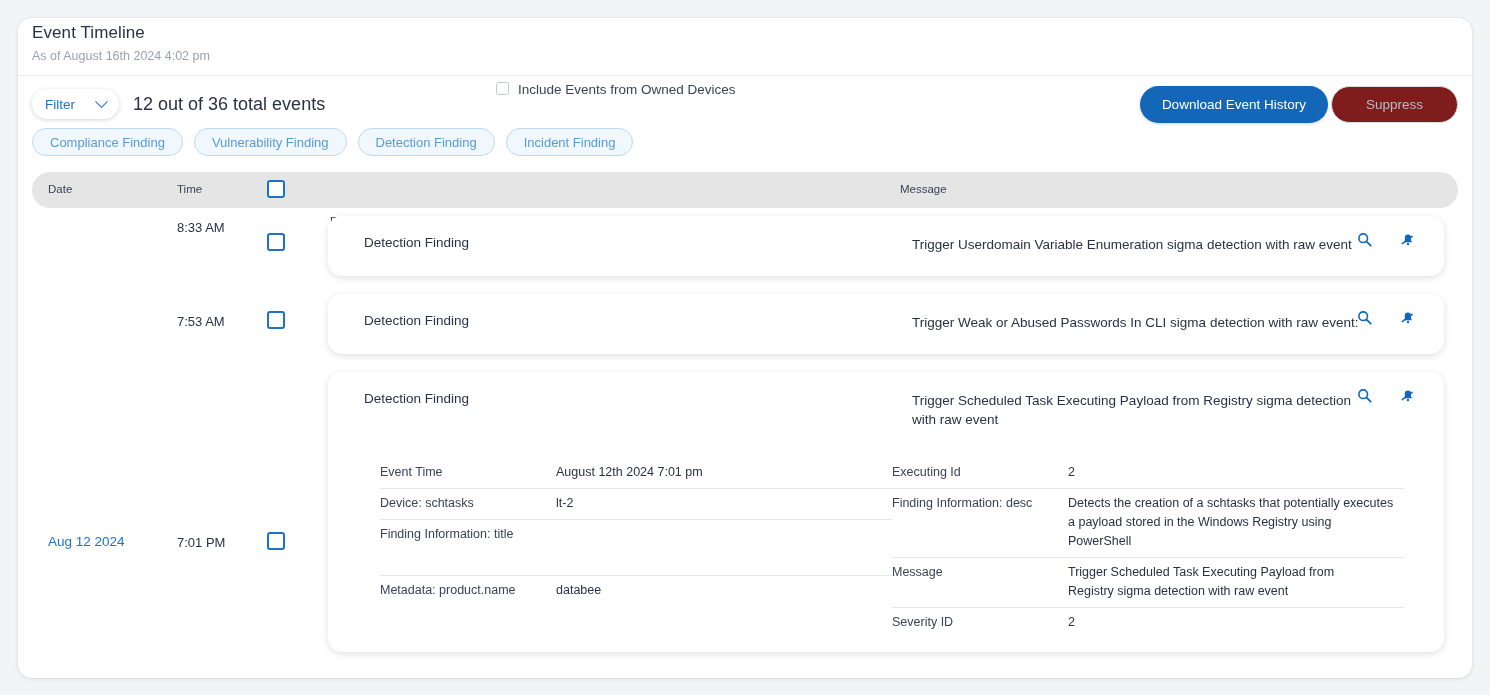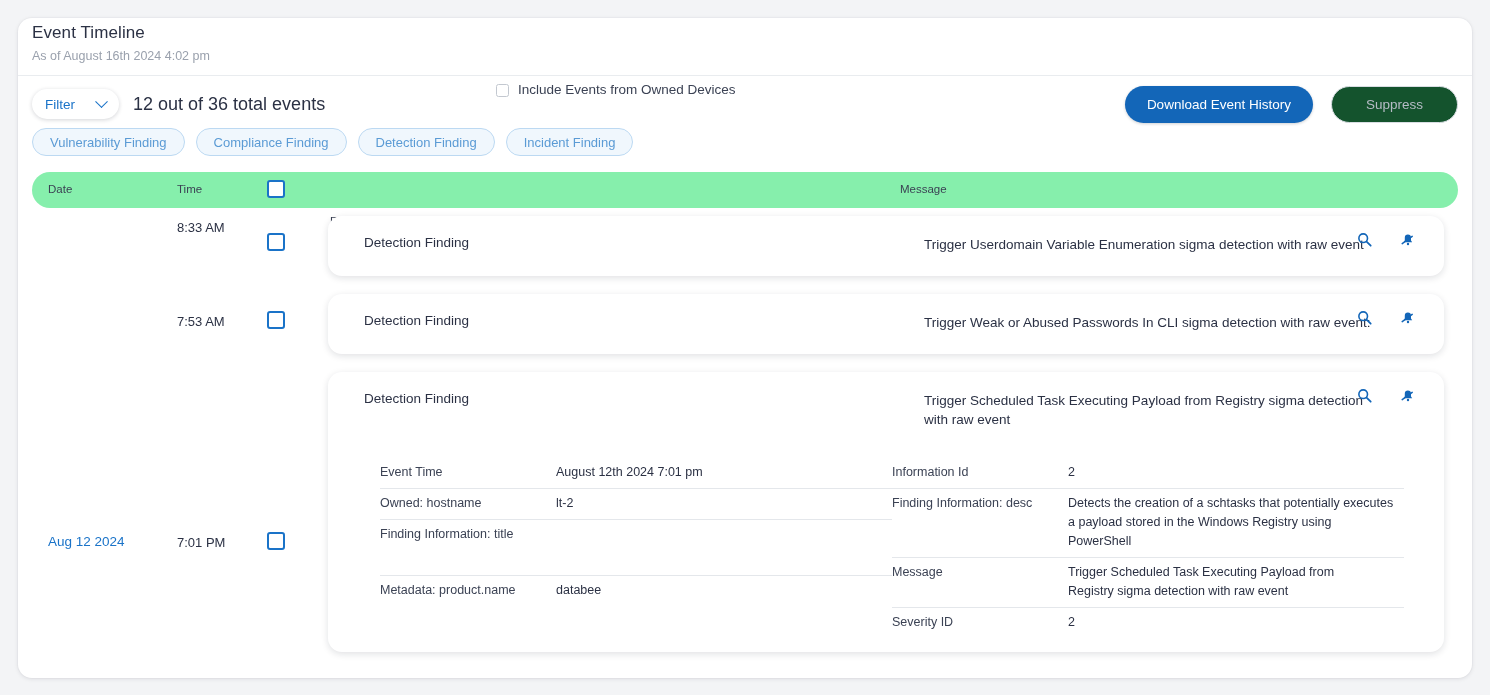--- a/index.html
+++ b/index.html
@@ -75,60 +75,60 @@
   .count-text {
     margin-left: 14px;
     font-size: 18px;
     color: #2b3144;
   }
   .owned-wrap {
     position: absolute;
     left: 478px;
     top: 6px;
     display: flex;
-    align-items: flex-end;
+    align-items: flex-start;
     gap: 9px;
   }
   .cb-gray {
     width: 13px; height: 13px;
     border: 1.4px solid #c3c8d0;
     border-radius: 2.5px;
     background: #fff;
     cursor: pointer;
   }
   .owned-label {
     font-size: 13.5px;
     color: #3b4254;
   }
   .actions {
     position: absolute;
     right: 14px;
     top: 10px;
     display: flex;
     align-items: flex-end;
-    gap: 18px;
+    gap: 3px;
   }
   .btn-primary {
     height: 37px;
     padding: 0 22px;
     border: none;
     border-radius: 19px;
     background: #1366b8;
     color: #ffffff;
     font-size: 13.5px;
     font-family: inherit;
     cursor: pointer;
     box-shadow: 0 1px 3px rgba(16,24,40,.2);
   }
   .btn-outline {
     height: 37px;
     padding: 0 34px;
     border: 1px solid #d9dde3;
     border-radius: 19px;
-    background: #14532d;
+    background: #7f1d1d;
     color: #b6bcc6;
     font-size: 13.5px;
     font-family: inherit;
     cursor: default;
   }
 
   
   .pills {
     display: flex;
     gap: 11px;
@@ -146,21 +146,21 @@
     color: #5b9bd5;
     font-size: 13px;
     cursor: pointer;
     white-space: nowrap;
   }
 
   
   .thead {
     margin: 16px 14px 0 14px;
     height: 36px;
-    background: #86efac;
+    background: #e5e5e5;
     border-radius: 18px;
     position: relative;
   }
   .th {
     position: absolute;
     top: 11px;
     font-size: 11.5px;
     color: #3b4254;
   }
   .th-date { left: 16px; }
@@ -232,21 +232,20 @@
     color: #2b3144;
   }
   .ev-msg {
     position: absolute;
     left: 584px;
     top: 19px;
     width: 450px;
     font-size: 13.5px;
     color: #2b3144;
     line-height: 19px;
-    margin-left: 12px;
   }
   .ev-icons {
     position: absolute;
     right: 28px;
     top: 15px;
     display: flex;
     gap: 28px;
     align-items: center;
   }
   .icon-btn { cursor: pointer; line-height: 0; }
@@ -305,22 +304,22 @@
         <span class="owned-label">Include Events from Owned Devices</span>
       </div>
 
       <div class="actions">
         <button class="btn-primary">Download Event History</button>
         <button class="btn-outline">Suppress</button>
       </div>
     </div>
 
     <div class="pills">
+      <span class="pill">Compliance Finding</span>
       <span class="pill">Vulnerability Finding</span>
-      <span class="pill">Compliance Finding</span>
       <span class="pill">Detection Finding</span>
       <span class="pill">Incident Finding</span>
     </div>
 
     <div class="thead">
       <span class="th th-date">Date</span>
       <span class="th th-time">Time</span>
       <span class="cb-blue"></span>
       <span class="th th-type">Event Type</span>
       <span class="th th-msg">Message</span>
@@ -406,35 +405,35 @@
           </div>
 
           <div class="ev-detail">
 
             <div class="det-col">
               <div class="det-row">
                 <span class="det-k">Event Time</span>
                 <span class="det-v">August 12th 2024 7:01 pm</span>
               </div>
               <div class="det-row">
-                <span class="det-k">Owned: hostname</span>
+                <span class="det-k">Device: schtasks</span>
                 <span class="det-v">lt-2</span>
               </div>
               <div class="det-row" style="min-height:56px;align-items:flex-start">
                 <span class="det-k">Finding Information: title</span>
               </div>
               <div class="det-row" style="border-bottom:none;min-height:40px;align-items:flex-start">
                 <span class="det-k">Metadata: product.name</span>
                 <span class="det-v">databee</span>
               </div>
             </div>
 
             <div class="det-col">
               <div class="det-row">
-                <span class="det-k">Information Id</span>
+                <span class="det-k">Executing Id</span>
                 <span class="det-v">2</span>
               </div>
               <div class="det-row">
                 <span class="det-k">Finding Information: desc</span>
                 <span class="det-v" style="max-width:330px">Detects the creation of a schtasks that potentially executes a payload stored in the Windows Registry using PowerShell</span>
               </div>
               <div class="det-row">
                 <span class="det-k">Message</span>
                 <span class="det-v" style="max-width:300px">Trigger Scheduled Task Executing Payload from Registry sigma detection with raw event</span>
               </div>

